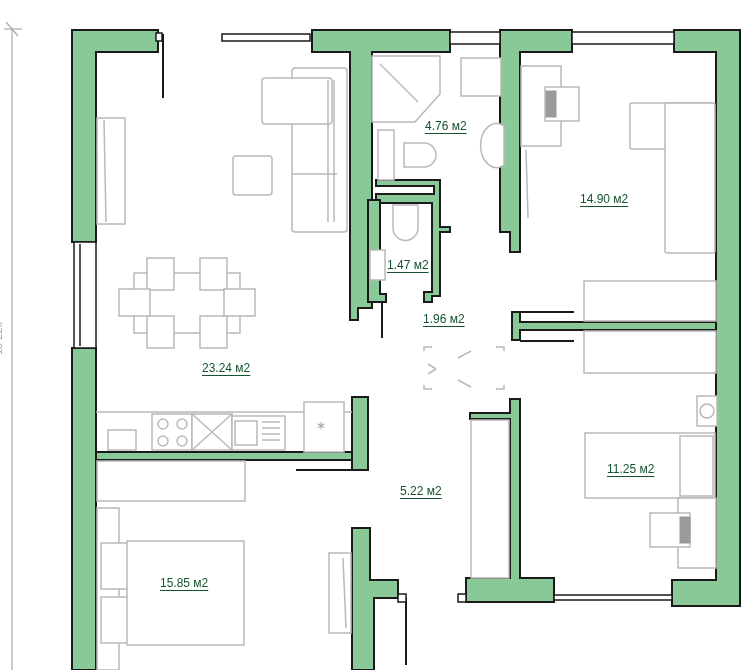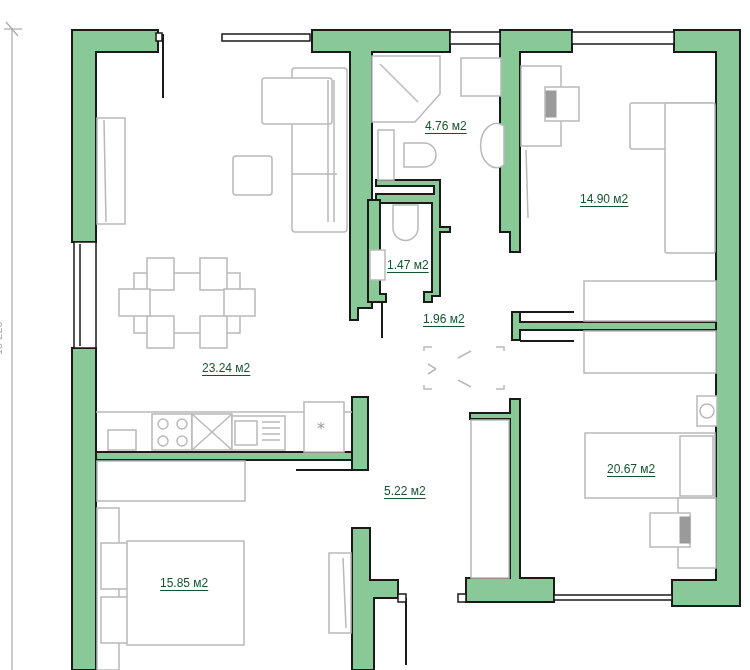--- a/index.html
+++ b/index.html
@@ -173,15 +173,15 @@
   </g>
 </svg>
 
 <div class="dim-label">10 220</div>
 
 <span class="lbl" style="left:202px;top:361px;text-align:center;">23.24 м2</span>
 <span class="lbl" style="left:425px;top:119px;">4.76 м2</span>
 <span class="lbl" style="left:387px;top:258px;">1.47 м2</span>
 <span class="lbl" style="left:423px;top:312px;">1.96 м2</span>
 <span class="lbl" style="left:580px;top:192px;">14.90 м2</span>
-<span class="lbl" style="left:607px;top:462px;">20.67 м2</span>
-<span class="lbl" style="left:384px;top:484px;text-align:center;">5.22 м2</span>
+<span class="lbl" style="left:607px;top:462px;">11.25 м2</span>
+<span class="lbl" style="left:400px;top:484px;text-align:center;">5.22 м2</span>
 <span class="lbl" style="left:160px;top:576px;">15.85 м2</span>
 
 </body></html>

